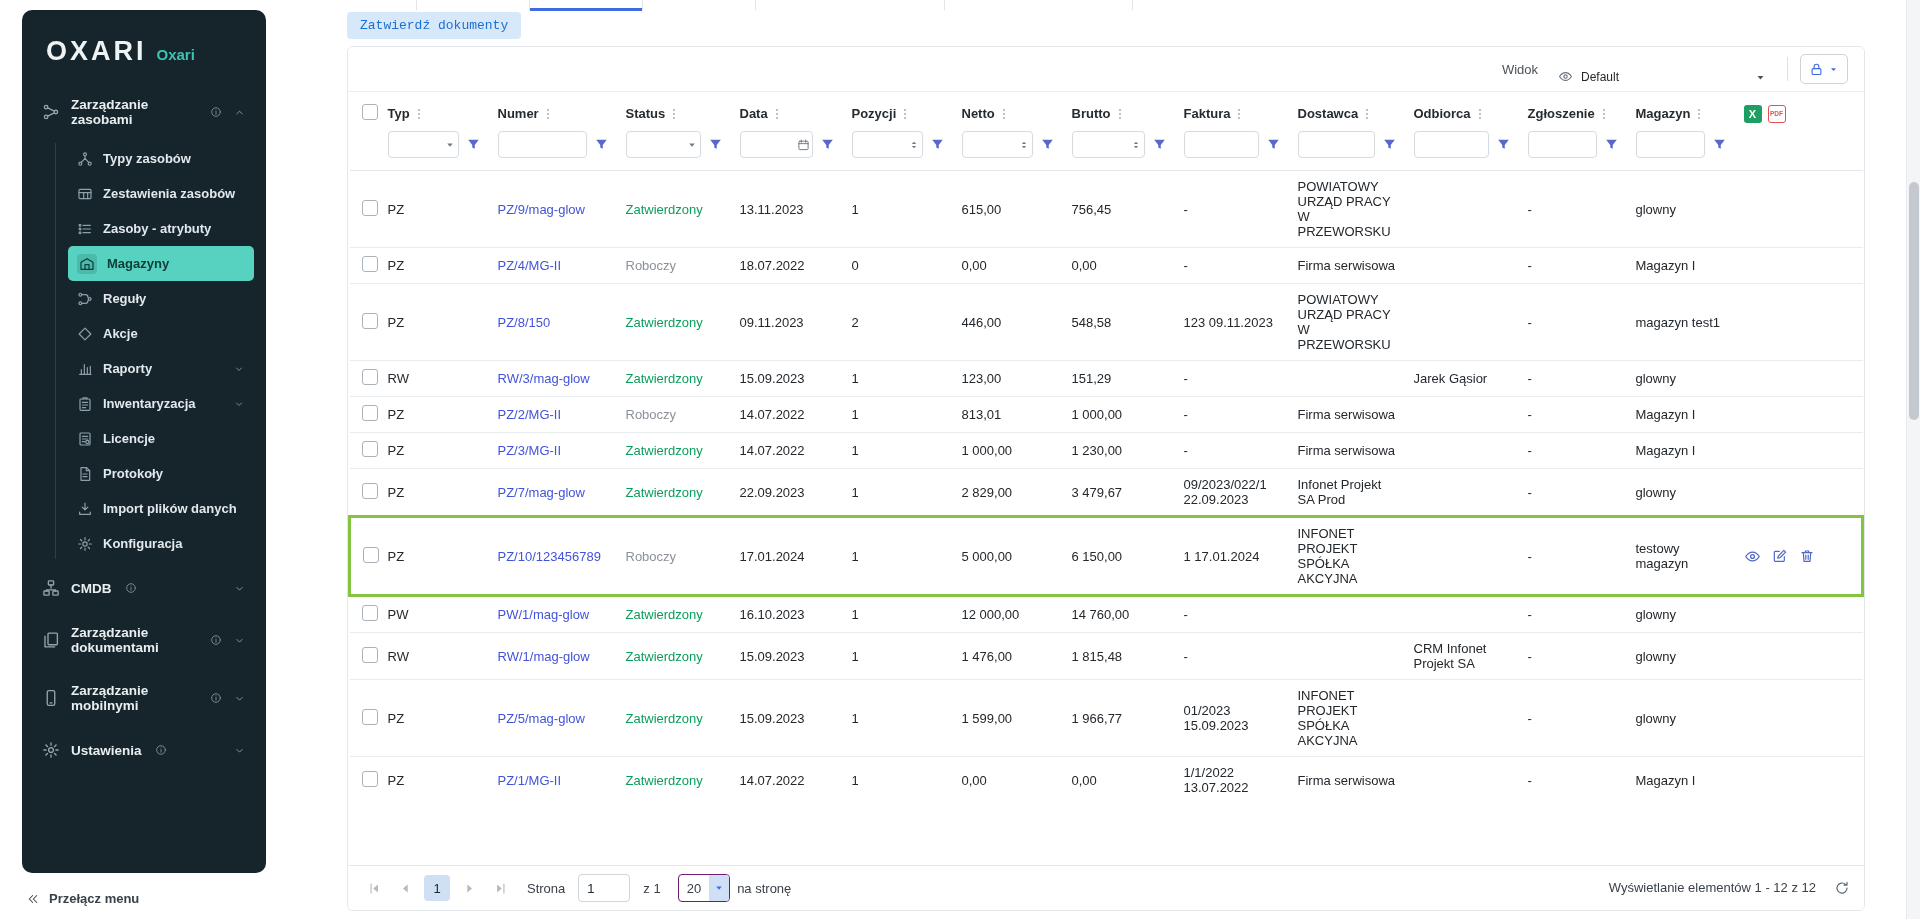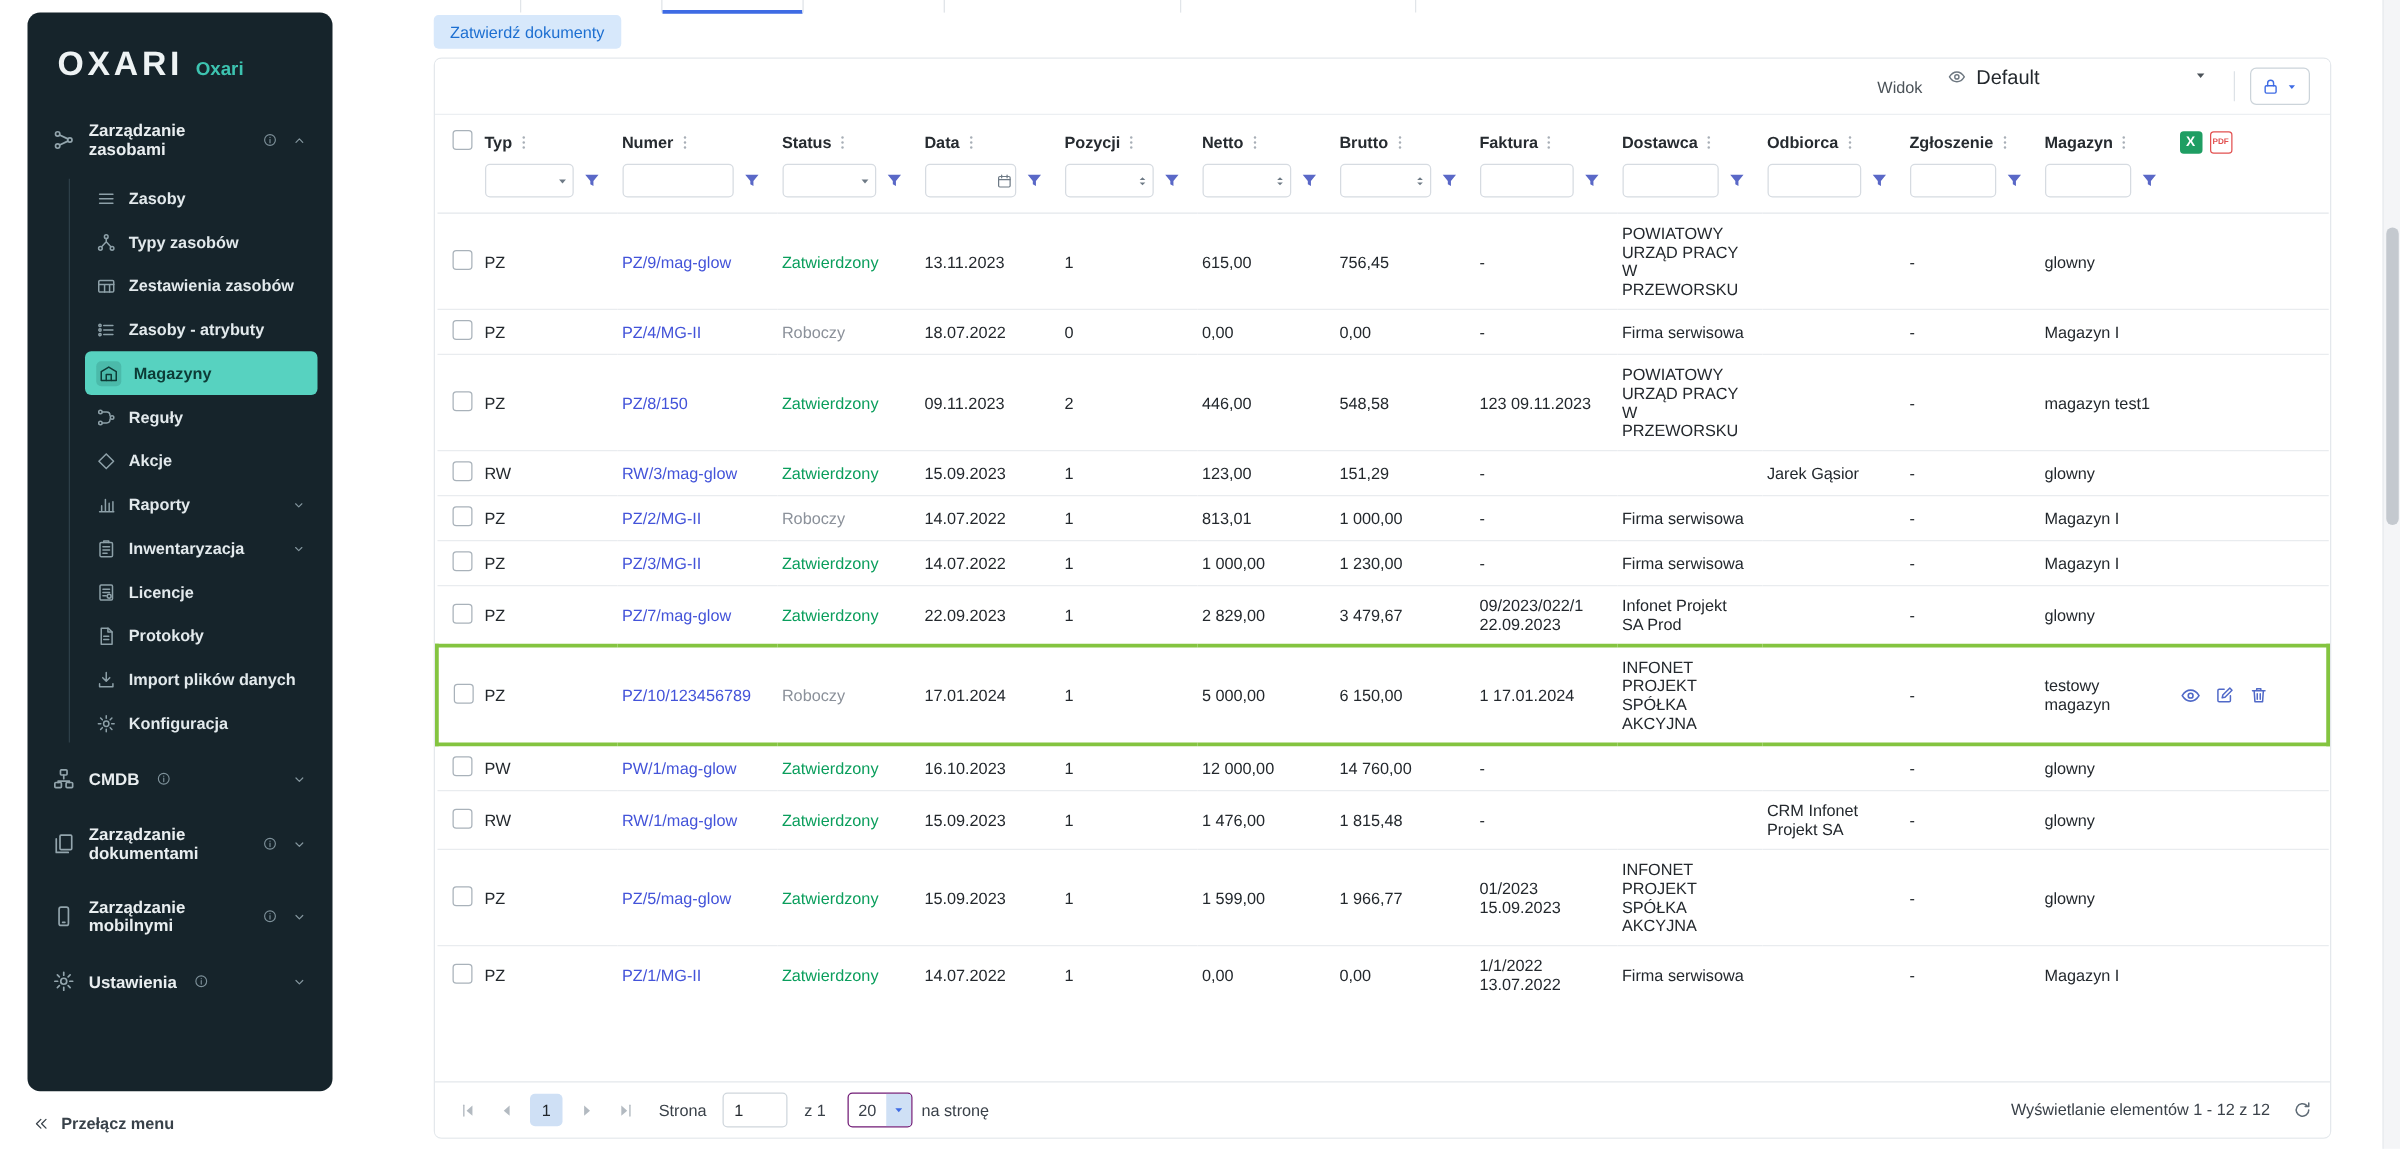--- a/index.html
+++ b/index.html
@@ -36,28 +36,28 @@
 
 
 .main{position:absolute;left:312px;top:0;right:14px;bottom:0}
 .tabstrip{position:absolute;top:0;left:104px;height:10px;display:flex;overflow:visible}
 .tabstub{width:114px;height:10px;border:1px solid #e1e5e9;border-top:none;border-bottom:none;
   background:#fff;margin-right:-1px;position:relative}
 .tabstub:nth-child(4){width:190px}
 .tabstub:nth-child(5){width:189px}
 .tabstub.active::after{content:"";position:absolute;left:0;right:0;bottom:-1px;height:3px;background:var(--tab-blue)}
 .approve-btn{position:absolute;top:12px;left:35px;height:27px;padding:0 13px;background:#d7e8fb;
-  color:#1d6fd1;border:none;border-radius:4px;font-size:13px;font-family:Liberation Sans, sans-serif;cursor:pointer}
+  color:#1d6fd1;border:none;border-radius:4px;font-size:13px;font-family:Liberation Mono, monospace;cursor:pointer}
 .card{position:absolute;top:46px;left:35px;right:41px;bottom:8px;background:#fff;
   border:1px solid var(--border);border-radius:6px;overflow:hidden}
 .card-toolbar{position:absolute;top:0;left:0;right:0;height:45px;display:flex;align-items:center;
   justify-content:flex-end;gap:12px;padding:0 16px;border-bottom:1px solid #eceff2;background:#fff;z-index:2}
 .view-label{font-size:13px;color:#4b5258}
-.view-select{width:225px;height:30px;display:flex;align-items:flex-start;gap:8px;padding:0 8px;
-  font-size:16px;color:#23282d;cursor:pointer}
+.view-select{width:225px;height:30px;display:flex;align-items:flex-end;gap:8px;padding:0 8px;
+  font-size:12px;color:#23282d;cursor:pointer}
 .view-select .vicon{color:#6d7780}
 .view-select .caret{margin-left:auto;color:#4b5258}
 .vdiv{width:1px;height:24px;background:#dde2e7}
 .lock-btn{display:flex;align-items:center;gap:4px;height:30px;padding:0 8px;background:#fff;
   border:1px solid #ccd4da;border-radius:5px;color:var(--tab-blue);cursor:pointer}
 
 
 .table-wrap{position:absolute;top:45px;left:0;right:0;bottom:45px;overflow:hidden}
 table{width:100%;border-collapse:collapse;table-layout:fixed;font-size:13px}
 th,td{text-align:left;vertical-align:middle;padding:8px 8px 8px 4px;overflow-wrap:break-word}
@@ -138,28 +138,20 @@
           <span class="icon chev">
             <svg viewBox="0 0 24 24" width="13" height="13" fill="none" stroke="currentColor" stroke-width="1.8" stroke-linecap="round" stroke-linejoin="round">
               <path d="M7 14.5l5-5 5 5"></path>
             </svg>
           </span>
         </div>
         <div class="nav-children">
           <div class="nav-item">
             <span class="icon s-icon">
               <svg viewBox="0 0 24 24" width="16" height="16" fill="none" stroke="currentColor" stroke-width="1.8" stroke-linecap="round" stroke-linejoin="round">
-                <path d="M4 6.5h16M4 12h16M4 17.5h16"></path>
-              </svg>
-            </span>
-            <span class="nav-label">Zasoby</span>
-          </div>
-          <div class="nav-item">
-            <span class="icon s-icon">
-              <svg viewBox="0 0 24 24" width="16" height="16" fill="none" stroke="currentColor" stroke-width="1.8" stroke-linecap="round" stroke-linejoin="round">
                 <circle cx="12" cy="5" r="2.2"></circle>
                 <circle cx="5" cy="19" r="2.2"></circle>
                 <circle cx="19" cy="19" r="2.2"></circle>
                 <path d="M12 7.2V11m0 0l-5.5 6M12 11l5.5 6"></path>
               </svg>
             </span>
             <span class="nav-label">Typy zasobów</span>
           </div>
           <div class="nav-item">
             <span class="icon s-icon">

